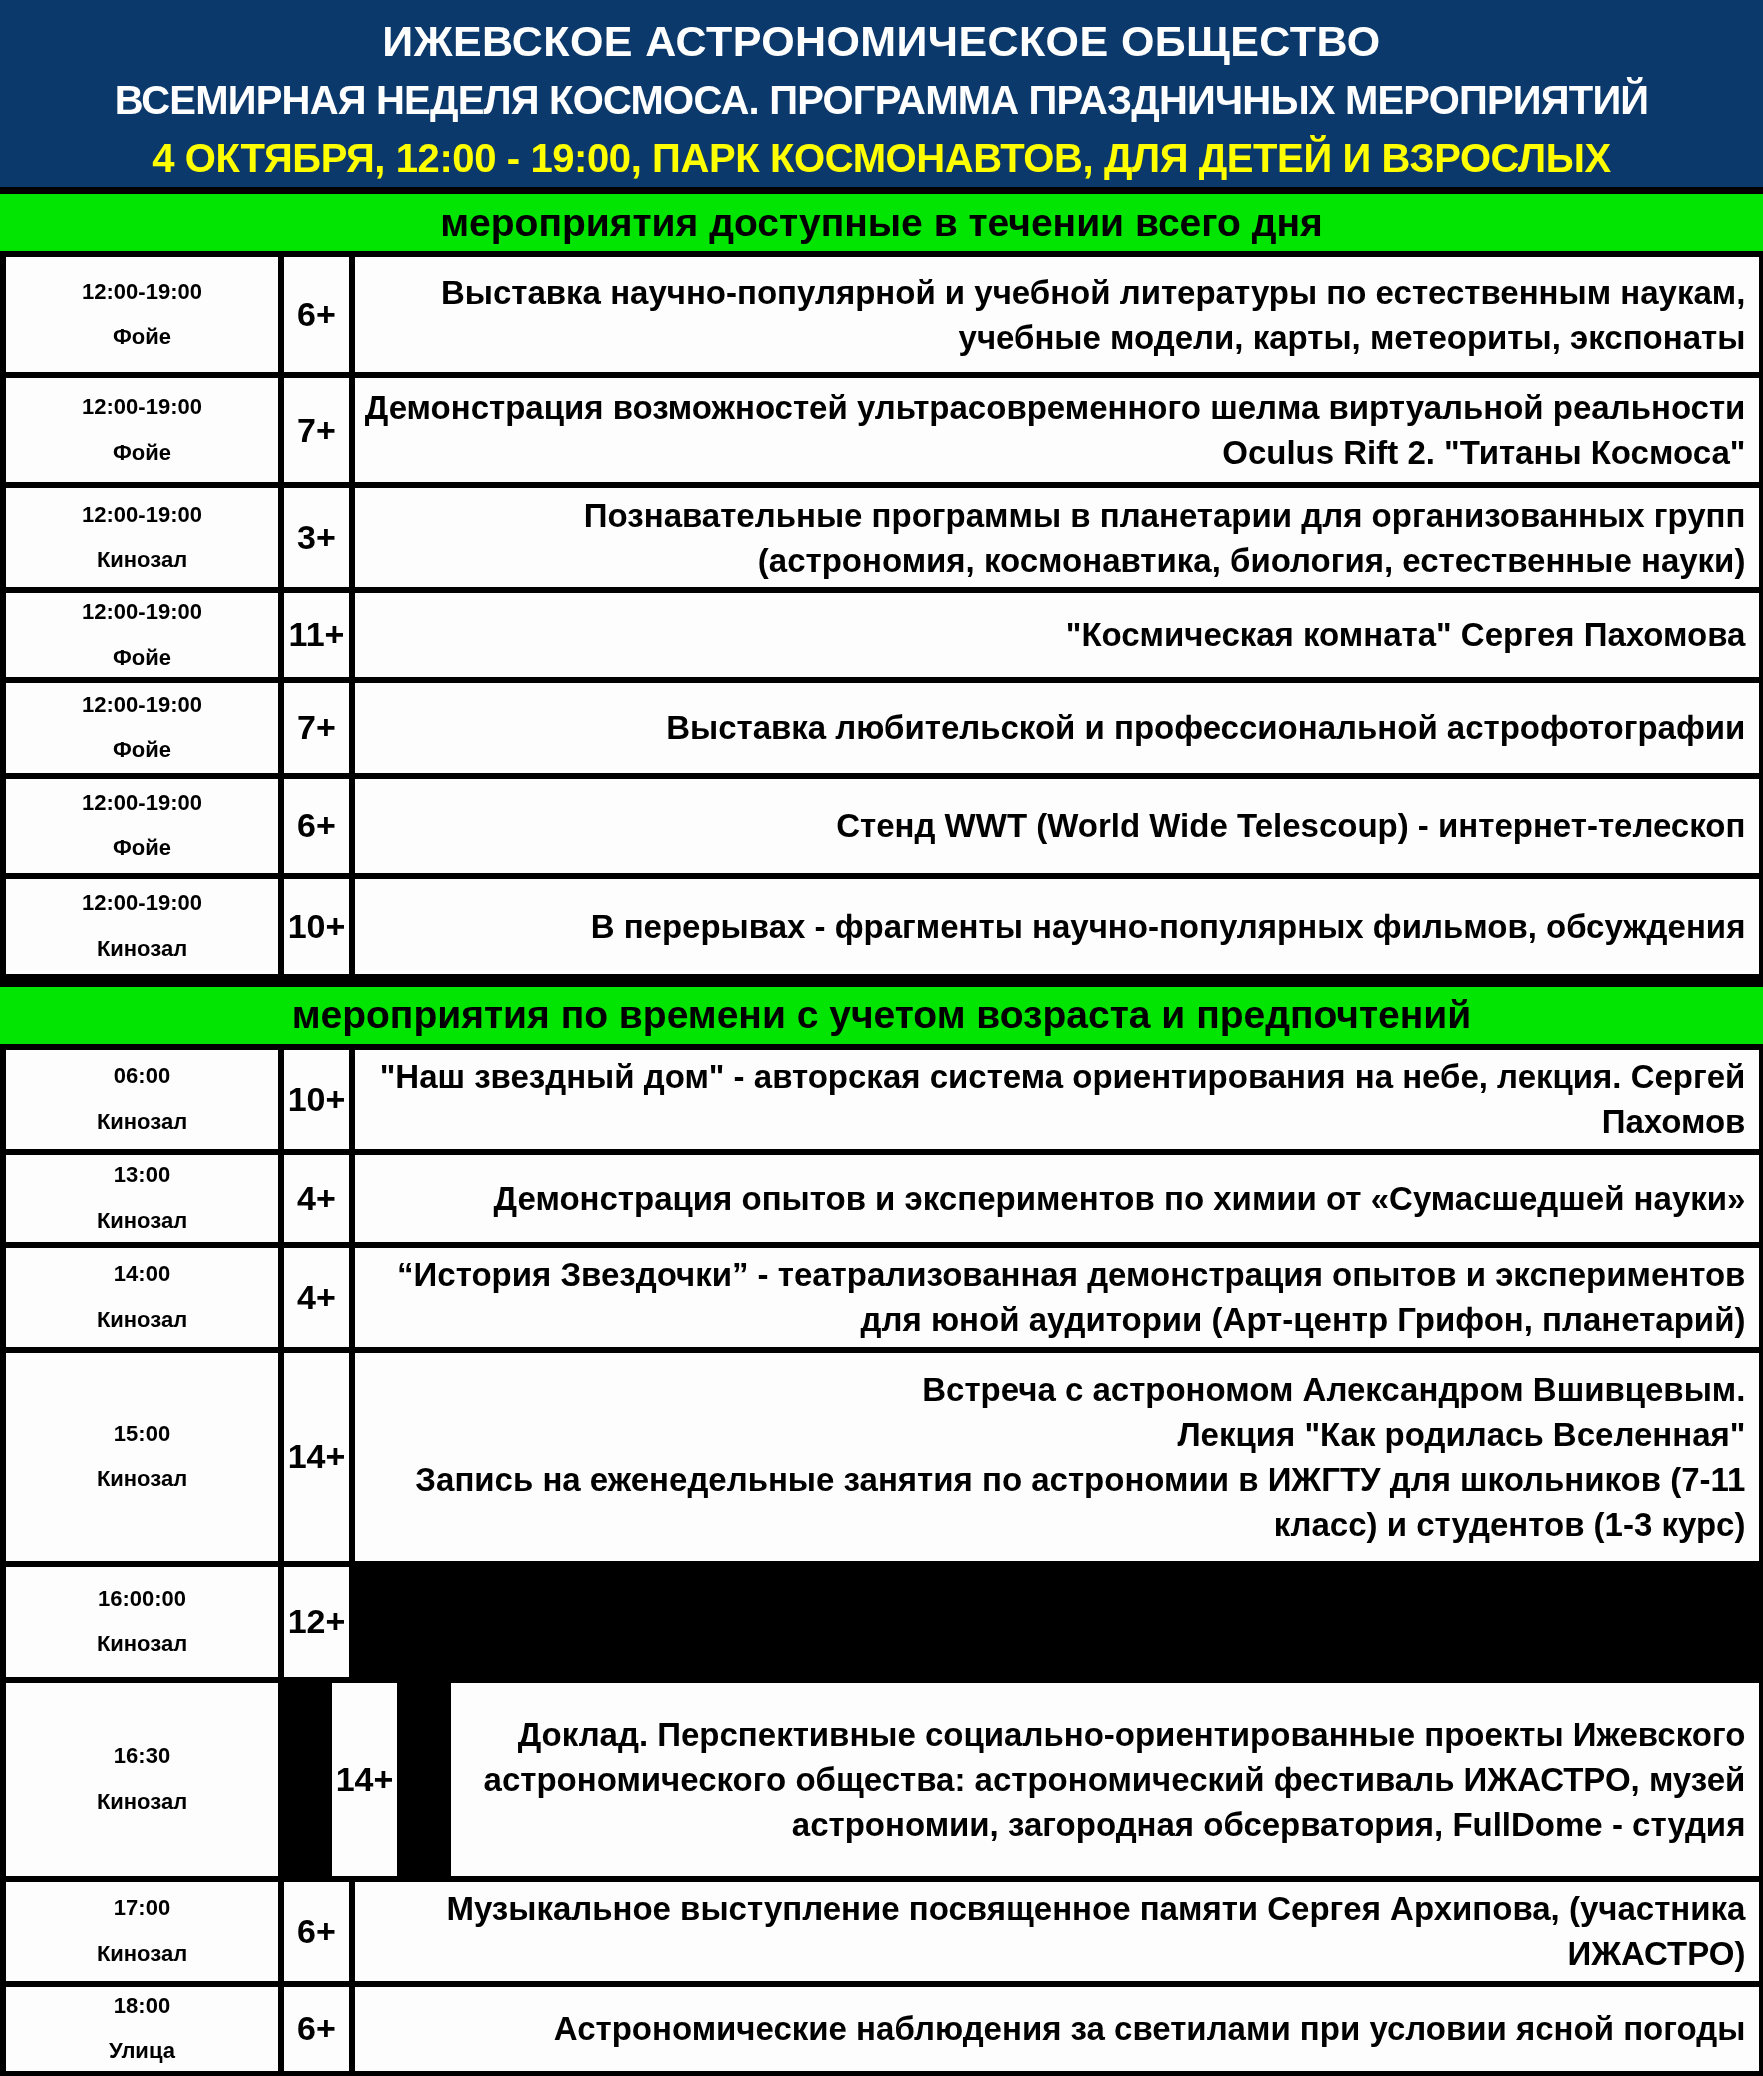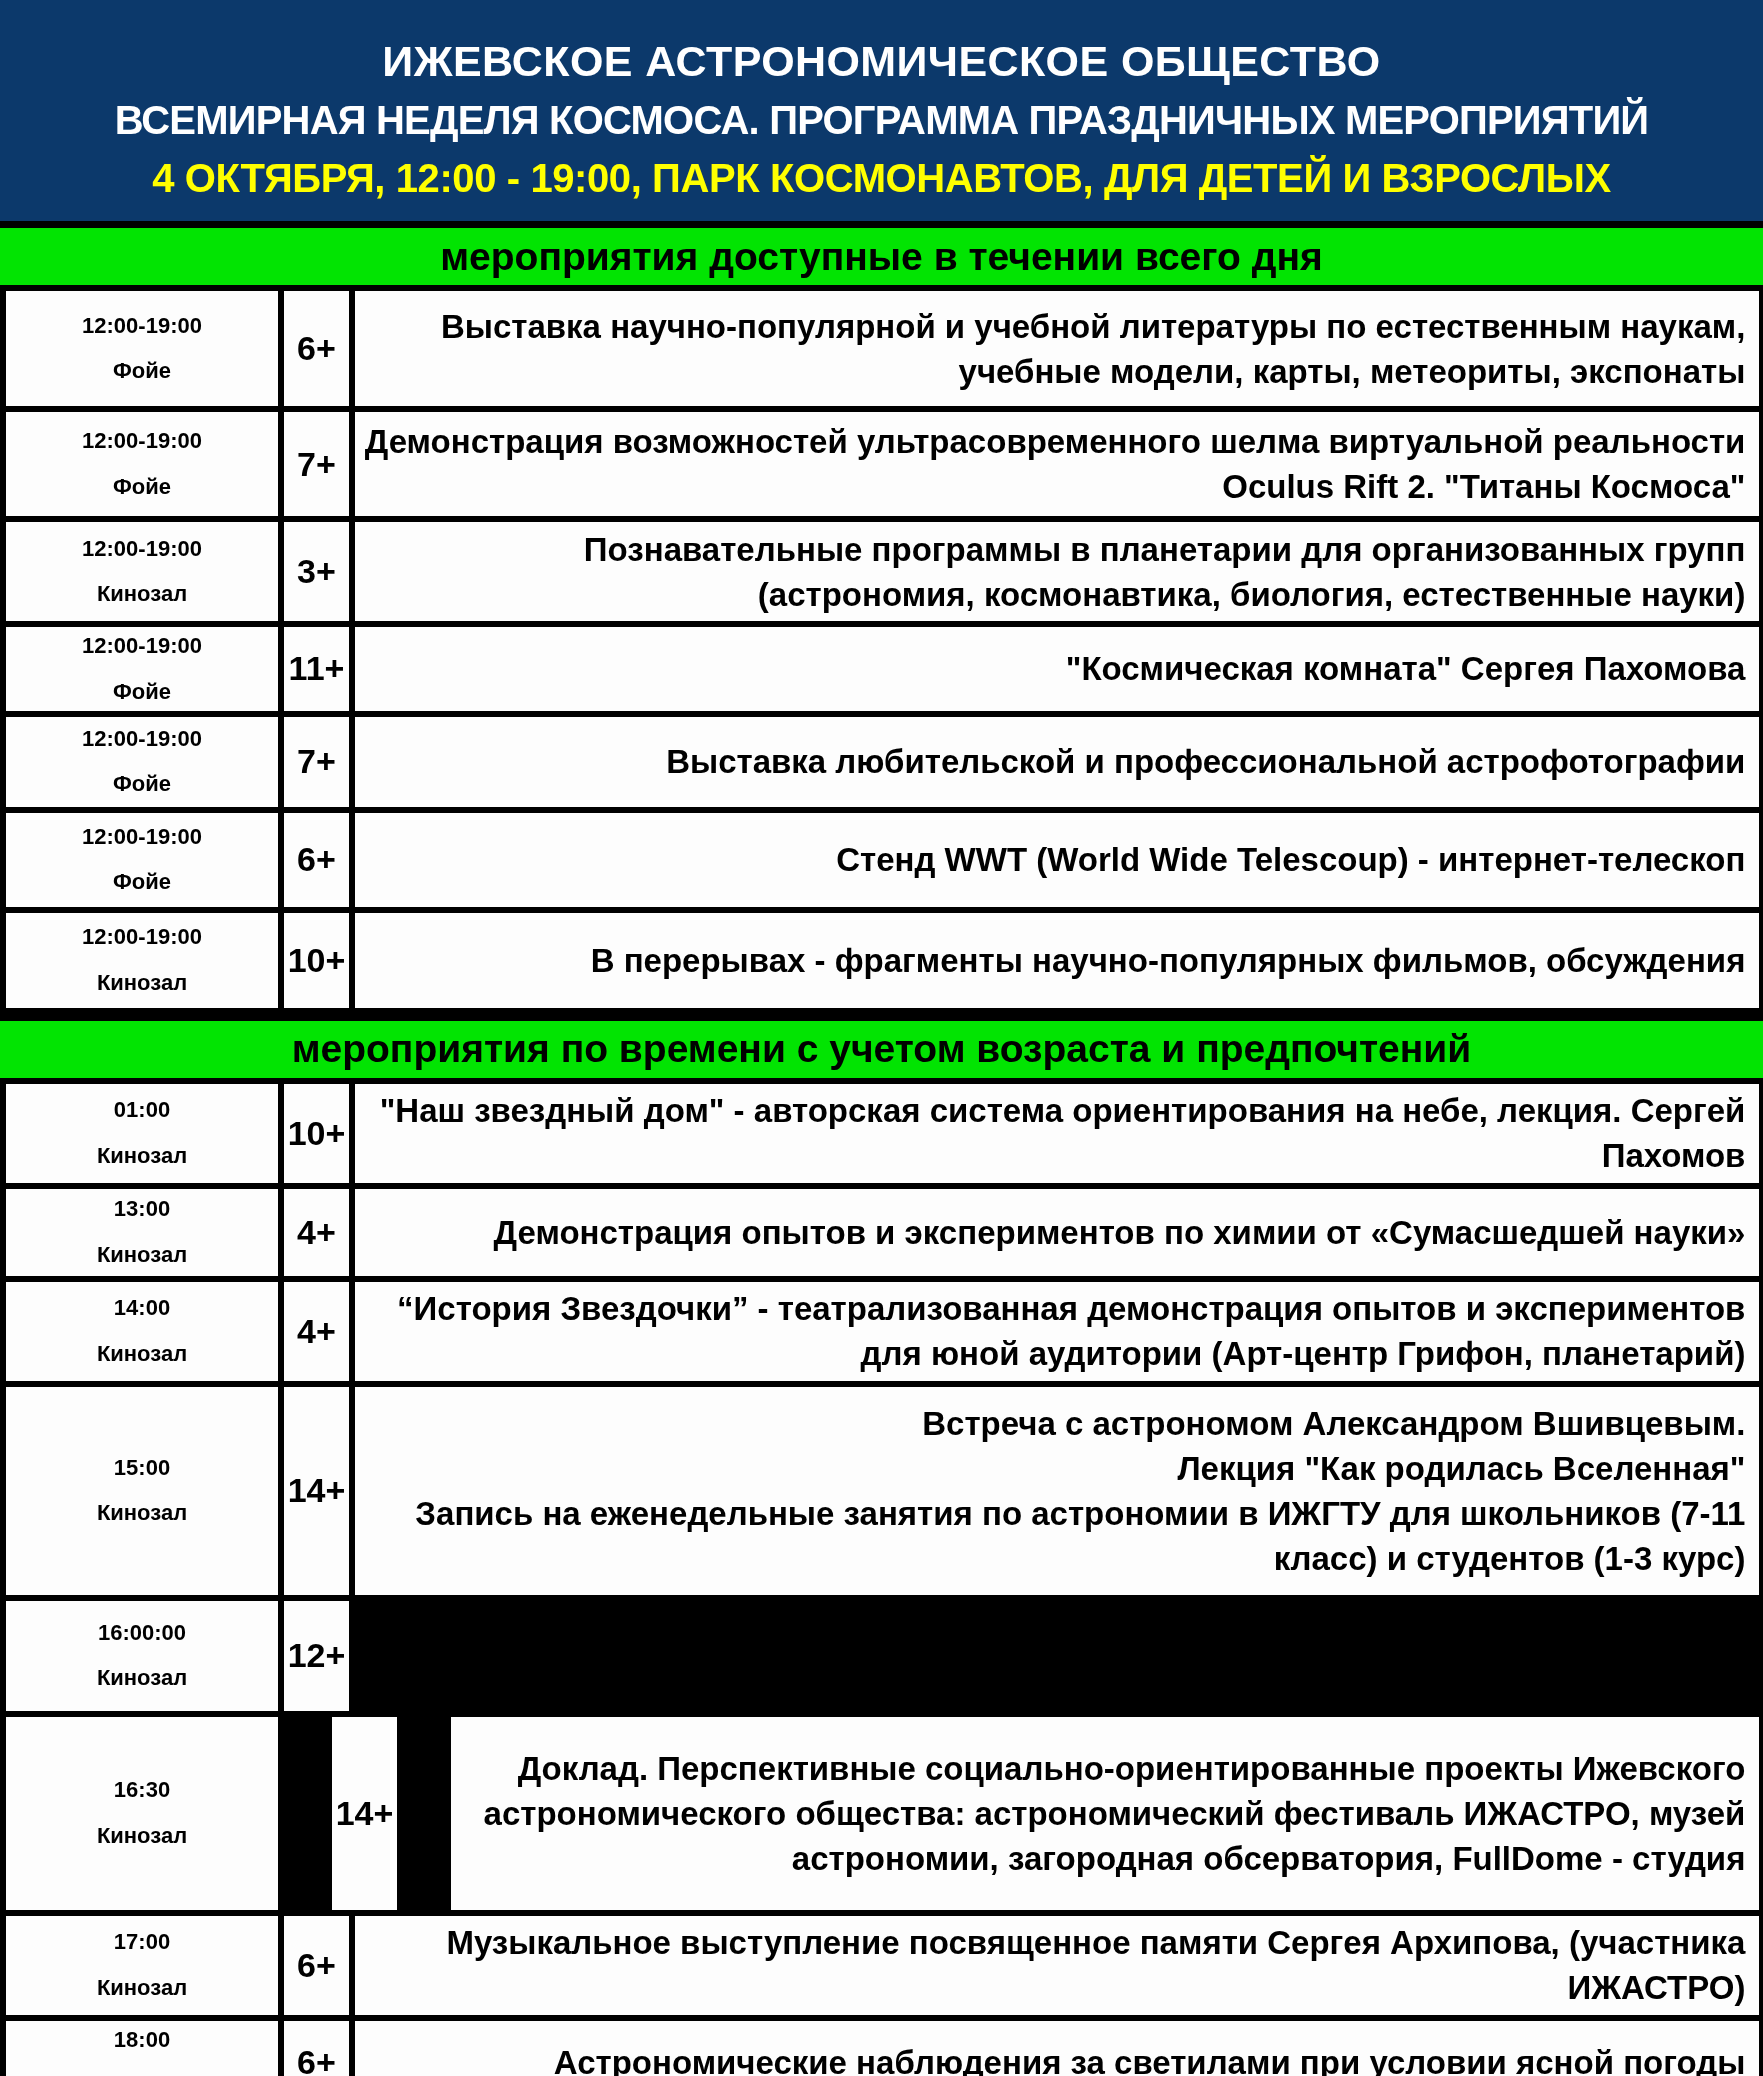--- a/index.html
+++ b/index.html
@@ -7,23 +7,23 @@
     width:1763px;height:2077px;overflow:hidden;
     background:var(--border,#000);
     font-family:"Liberation Sans","DejaVu Sans",sans-serif;
     font-weight:700;
     color:#000;
   }
   .poster{width:1763px;height:2077px;background:var(--border,#000);}
 
   
   .hero{
-    box-sizing:border-box;width:1763px;height:221px;
+    box-sizing:border-box;width:1763px;height:187px;
     background:var(--header-bg,#0c396b);
-    text-align:center;padding-top:31px;
+    text-align:center;padding-top:11px;
   }
   .hero .l1{font-size:43px;line-height:60px;color:var(--header-text,#ffffff);letter-spacing:0.4px;}
   .hero .l2{font-size:40px;line-height:58px;color:var(--header-text,#ffffff);letter-spacing:-0.8px;}
   .hero .l3{font-size:40px;line-height:58px;color:var(--header-accent,#ffff00);letter-spacing:-0.4px;}
 
   
   .section-bar{
     box-sizing:border-box;height:70px;
     background:var(--section-bg,#02e402);
     border-top:7.6px solid var(--border,#000);
@@ -138,21 +138,21 @@
           <div class="p">Кинозал</div>
         </div>
         <div class="cell c-age">10+</div>
         <div class="cell c-desc">
           <div class="dl">В перерывах - фрагменты научно-популярных фильмов, обсуждения</div>
         </div>
       </div>
       <div class="section-bar">мероприятия по времени с учетом возраста и предпочтений</div>
       <div class="row" style="min-height: 88px;">
         <div class="cell c-time">
-          <div class="t">01:00</div>
+          <div class="t">06:00</div>
           <div class="p">Кинозал</div>
         </div>
         <div class="cell c-age">10+</div>
         <div class="cell c-desc">
           <div class="dl">"Наш звездный дом" - авторская система ориентирования на небе, лекция. Сергей Пахомов</div>
         </div>
       </div>
       <div class="row" style="min-height: 87px;">
         <div class="cell c-time">
           <div class="t">13:00</div>

